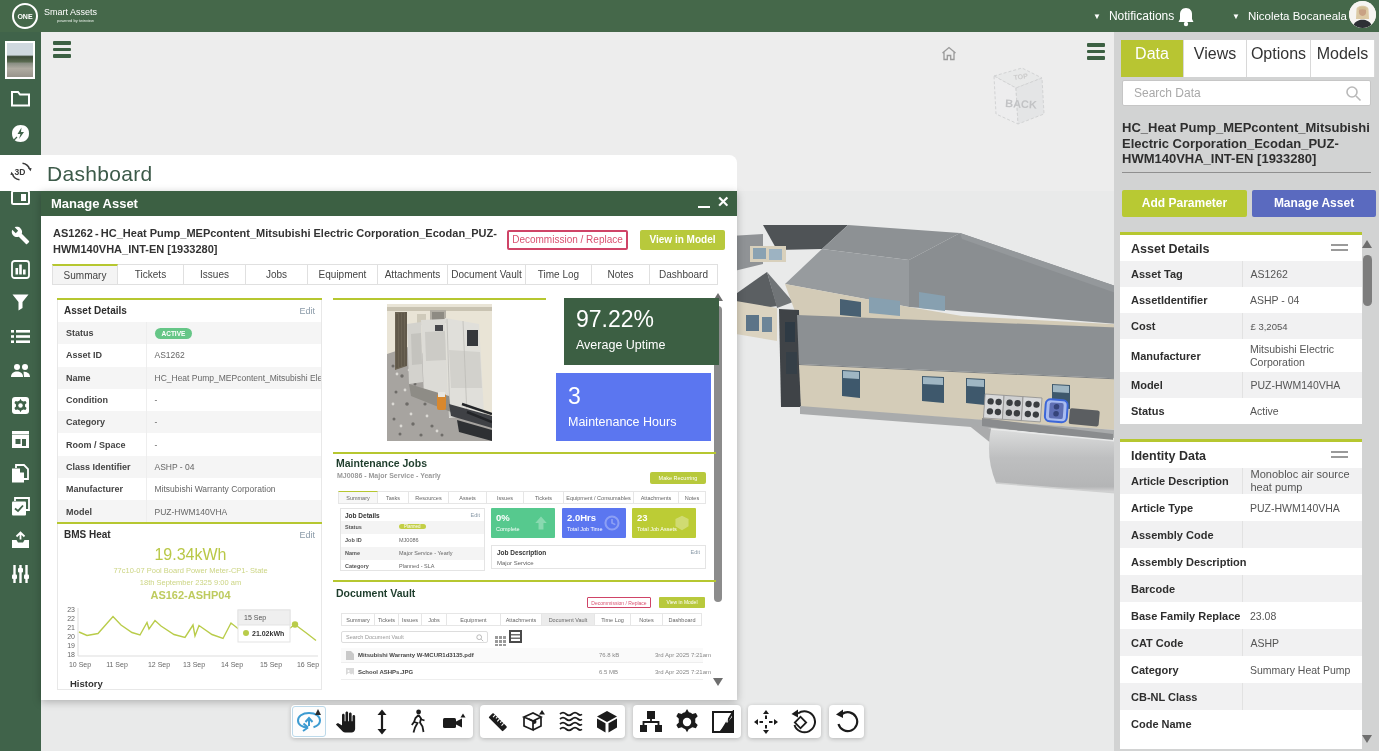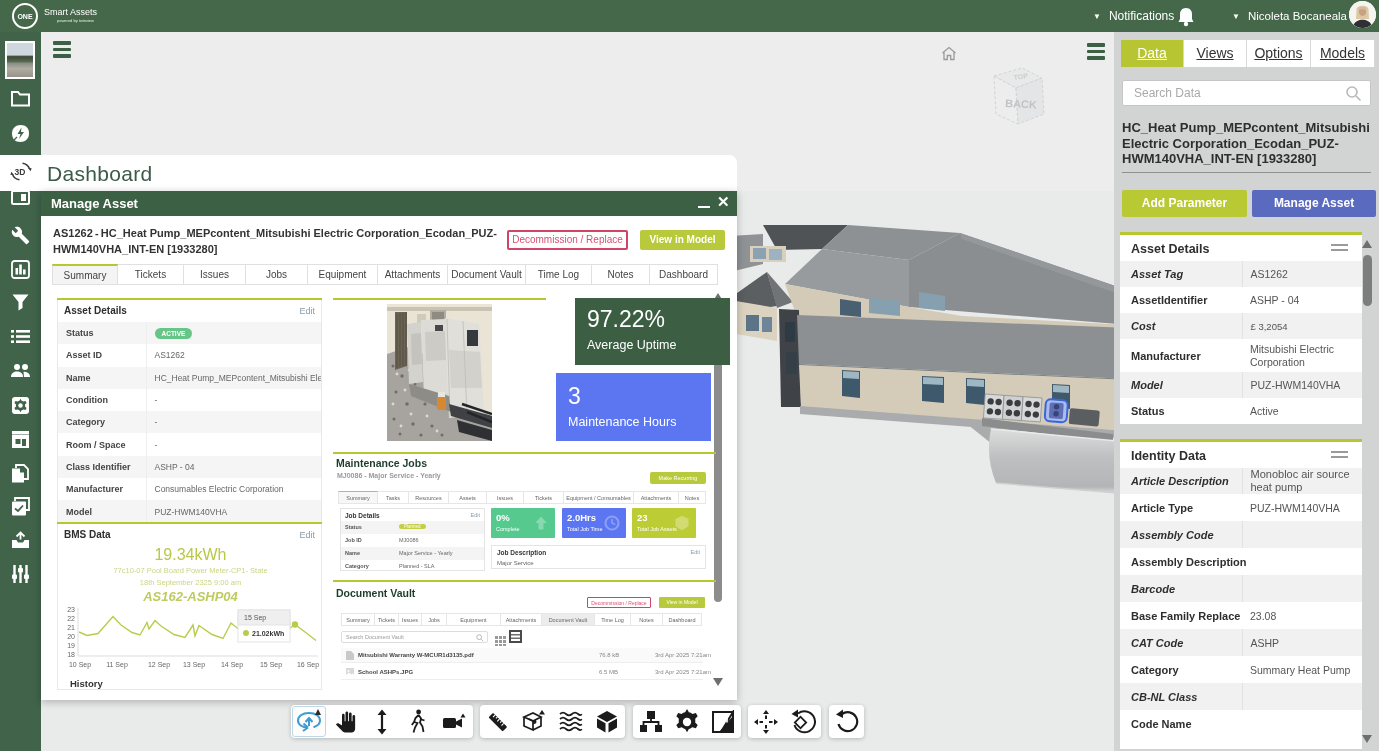--- a/index.html
+++ b/index.html
@@ -24,43 +24,43 @@
 
 
 #main-top { left:41px; top:32px; width:1073px; height:719px; background:#ededed; }
 #viewport { left:41px; top:191px; width:1073px; height:560px; background:#e9eaea; }
 #dash-band { left:0; top:155px; width:737px; height:36px; background:#fff; border-radius:0 8px 0 0; }
 #dash-title { left:47px; top:162px; font-size:21px; color:#3c5a49; letter-spacing:0.3px; }
 .burger span { display:block; width:18px; height:3.5px; background:#3c6043; margin-bottom:3px; border-radius:1px; }
 
 
 #rpanel { left:1114px; top:32px; width:265px; height:719px; background:#d2d3d3; }
-.rtab { top:40px; height:27px; line-height:27px; text-align:center; font-size:14px; color:#333;
-  background:#fff; border-right:1px solid #d8d8d8;text-decoration:underline; }
+.rtab { top:40px; height:37px; line-height:27px; text-align:center; font-size:16px; color:#333;
+  background:#fff; border-right:1px solid #d8d8d8; }
 .rtab.active { background:#b8c532; color:#fff; }
 #rsearch { left:8px; top:48px; width:249px; height:26px; background:#fff; border:1px solid #c6c6c6; border-radius:2px;
   font-size:12px; color:#a9a9a9; line-height:24px; padding-left:11px; }
 #rtitle { left:8px; top:88px; width:256px; font-size:13px; font-weight:bold; color:#2e2e2e; line-height:15.5px; }
 #rtitle-hr { left:8px; top:140px; width:249px; height:1px; background:#8f8f8f; }
 .rbtn { top:158px; height:27px; line-height:27px; text-align:center; font-size:12px; font-weight:bold; color:#fff; border-radius:2px; }
 #btn-addparam { left:8px; width:125px; background:#b8c933; }
 #btn-manage { left:138px; width:124px; background:#5a6abf; }
 .rcard { left:6px; width:242px; background:#fff; }
 .rcard .green-top { height:3px; background:#b6c730; }
 .rsec-head { position:relative; height:26px; background:#fff; }
 .rsec-head .t { position:absolute; left:11px; top:7px; font-size:12.5px; font-weight:bold; color:#2e2e2e; }
 .rsec-head .eq { position:absolute; right:14px; top:9px; width:17px; }
 .rsec-head .eq div { height:2px; background:#9a9a9a; margin-bottom:3px; }
 table.rtab-table { border-collapse:collapse; width:242px; table-layout:fixed; }
 table.rtab-table td { font-size:10.5px; color:#555; padding:0 0 0 8px; vertical-align:middle; }
 table.rtab-table td.l { white-space:nowrap; font-size:11px; font-weight:bold; color:#2e2e2e; width:122px; padding-left:11px; }
 table.rtab-table tr { height:26px; }
 #idtable tr { height:27px; }
 table.rtab-table tr.odd { background:#f1f1f2; }
-table.rtab-table tr.odd td.l { border-right:1px solid #e2e2e2;font-style:italic; }
+table.rtab-table tr.odd td.l { border-right:1px solid #e2e2e2; }
 
 #rscroll { left:1362px; top:238px; width:11px; height:507px; }
 #rscroll .thumb { position:absolute; left:1px; top:17px; width:9px; height:51px; background:#7d7d7d; border-radius:5px; }
 .arrow-up { width:0; height:0; border-left:5px solid transparent; border-right:5px solid transparent; border-bottom:8px solid #6e6e6e; }
 .arrow-dn { width:0; height:0; border-left:5px solid transparent; border-right:5px solid transparent; border-top:8px solid #6e6e6e; }
 
 
 .tgroup { top:705px; height:33px; background:#fff; border-radius:4px; box-shadow:0 1px 4px rgba(0,0,0,0.22); display:flex; align-items:center; justify-content:space-around; }
 .tslot { position:relative; width:34px; height:31px; display:flex; align-items:center; justify-content:center; }
 .tslot.sel { border:1px solid #bcd9ea; border-radius:3px; background:#fdfdfd; }
@@ -399,40 +399,40 @@
         <tr>
               <td class="l">Room / Space</td>
               <td>-</td>
             </tr>
         <tr class="odd">
               <td class="l">Class Identifier</td>
               <td>ASHP - 04</td>
             </tr>
         <tr>
               <td class="l">Manufacturer</td>
-              <td>Consumables Electric Corporation</td>
+              <td>Mitsubishi Warranty Corporation</td>
             </tr>
         <tr class="odd">
               <td class="l">Model</td>
               <td>PUZ-HWM140VHA</td>
             </tr>
       </tbody>
         </table>
     </div>
 
     <div class="mpanel" style="left:16px; top:331px; width:265px; height:168px;">
       <div class="mp-green"></div>
       <div class="mp-head">
-          <span>BMS Data</span>
+          <span>BMS Heat</span>
           <span class="edit">Edit</span>
         </div>
       <div style="position:absolute; left:0; top:24px; width:265px; text-align:center; color:#b9c847; font-size:16px;">19.34kWh</div>
       <div style="position:absolute; left:0; top:44px; width:265px; text-align:center; color:#ccd584; font-size:7.5px;">77c10-07 Pool Board Power Meter-CP1- State</div>
       <div style="position:absolute; left:0; top:56px; width:265px; text-align:center; color:#ccd584; font-size:7.5px;">18th September 2325 9:00 am</div>
-      <div style="position:absolute; left:0; top:67px; width:265px; text-align:center; color:#becb5e; font-size:13px; font-weight:bold;font-style:italic;">AS162-ASHP04</div>
+      <div style="position:absolute; left:0; top:67px; width:265px; text-align:center; color:#becb5e; font-size:11px; font-weight:bold;">AS162-ASHP04</div>
       <svg style="position:absolute; left:18px; top:84px; overflow:visible;" width="245" height="66" viewBox="0 0 245 66">
         <g font-size="7" fill="#666" text-anchor="end">
           <text x="-1" y="6">23</text>
             <text x="-1" y="15">22</text>
             <text x="-1" y="24">21</text>
           <text x="-1" y="33">20</text>
             <text x="-1" y="42">19</text>
             <text x="-1" y="51">18</text>
         </g>
         <line x1="2" y1="2" x2="2" y2="50" stroke="#ddd" stroke-width="1"></line>
@@ -504,21 +504,21 @@
       <rect x="80" y="26" width="11" height="16" fill="#35383d"></rect>
       <path d="M60 15 L63 113 M76 17 L80 112" stroke="#bebdb8" stroke-width="0.8" fill="none"></path>
       <polygon points="22,80 62,92 64,108 24,92" fill="#8e8c86"></polygon>
       <polygon points="62,100 105,112 105,124 64,112" fill="#3f4145"></polygon>
       <polygon points="70,116 105,126 105,137 72,128" fill="#2e3033"></polygon>
       <path d="M75 100 L105 110 M80 108 L105 118" stroke="#232528" stroke-width="2.5"></path>
       <rect x="50" y="90" width="9" height="16" rx="2" fill="#d8882e"></rect>
       <rect x="51" y="88" width="7" height="5" fill="#e8e6e0"></rect>
     </svg>
 
-    <div style="position:absolute; left:534px; top:107px; width:155px; height:67px; background:#3c5f43; color:#fff;">
+    <div style="position:absolute; left:523px; top:107px; width:155px; height:67px; background:#3c5f43; color:#fff;">
       <div style="position:absolute; left:12px; top:8px; font-size:23px;">97.22%</div>
       <div style="position:absolute; left:12px; top:40px; font-size:12.5px;">Average Uptime</div>
     </div>
     <div style="position:absolute; left:515px; top:182px; width:155px; height:68px; background:#5b76f0; color:#fff;">
       <div style="position:absolute; left:12px; top:10px; font-size:23px;">3</div>
       <div style="position:absolute; left:12px; top:42px; font-size:12.5px;text-align:center;">Maintenance Hours</div>
     </div>
 
     <div style="position:absolute; left:292px; top:261px; width:383px; height:2px; background:#b6c730;"></div>
     <div class="sec-h" style="left:295px; top:266px;">Maintenance Jobs</div>

